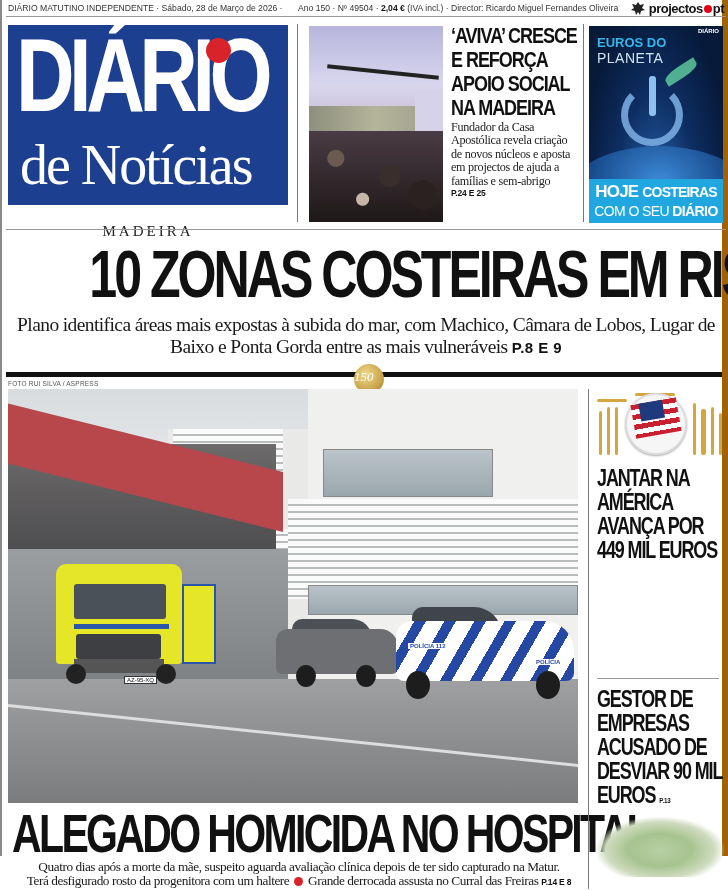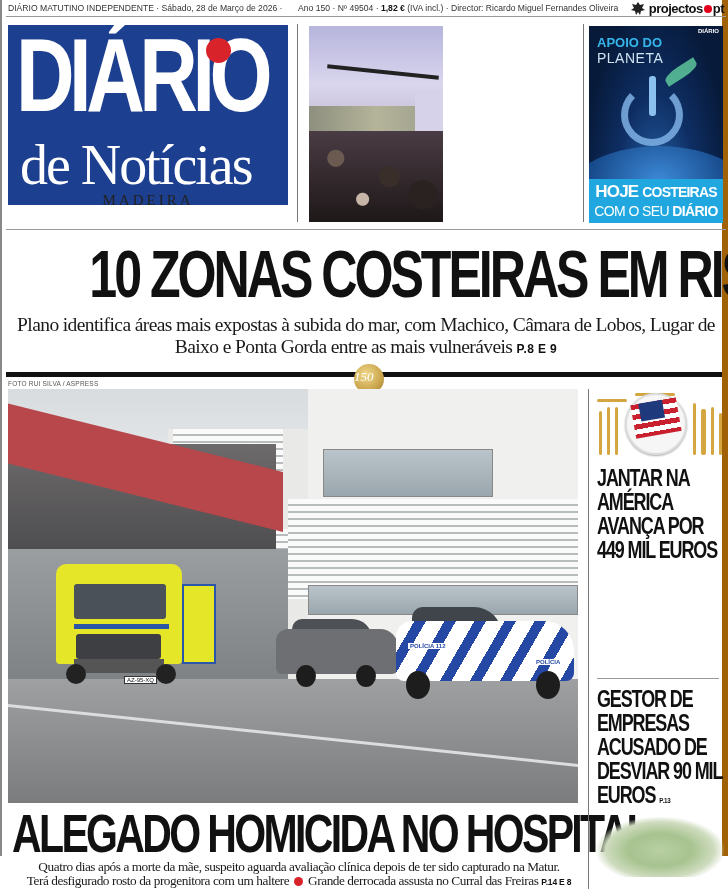--- a/index.html
+++ b/index.html
@@ -17,21 +17,21 @@
   .brand .crest { width: 14px; height: 13px; }
   .brand .site { font-family: "Liberation Sans", sans-serif; font-weight: bold; font-size: 13px; letter-spacing: -0.5px; color: #111; display: flex; align-items: center; }
   .brand .dot { width: 8px; height: 8px; border-radius: 50%; background: #e2001a; margin: 0 1px; display: inline-block; }
 
   
   .mast { position: absolute; left: 6px; top: 25px; width: 280px; height: 180px; background: #1d3f8f; overflow: hidden; }
   .mast .diario { position: absolute; left: 8px; top: -2px; font-family: "Liberation Sans", sans-serif; font-weight: bold;
     font-size: 104px; color: #fff; letter-spacing: -7px; transform: scaleX(0.78); transform-origin: left top; line-height: 1; }
   .mast .reddot { position: absolute; left: 198px; top: 13px; width: 25px; height: 25px; border-radius: 50%; background: #d8232a; }
   .mast .noticias { position: absolute; left: 12px; top: 112px; font-family: "Liberation Serif", serif; color: #fff; font-size: 56px; letter-spacing: -2px; line-height: 1; text-align: center; }
-  .madeira { position: absolute; left: 6px; top: 192px; width: 280px; text-align: center; font-family: "Liberation Serif", serif; font-size: 15px; letter-spacing: 3px; color: #222; }
+  .madeira { position: absolute; left: 6px; top: 223px; width: 280px; text-align: center; font-family: "Liberation Serif", serif; font-size: 15px; letter-spacing: 3px; color: #222; }
 
   .vrule { position: absolute; width: 1px; background: #777; }
 
   
   .aviva-photo { position: absolute; left: 307px; top: 26px; width: 134px; height: 196px; overflow: hidden;
     background: linear-gradient(180deg, #b7b5dc 0%, #d9d6ee 30%, #c9c3d9 45%, #5a4a66 60%, #2b2230 80%, #1e1a22 100%); }
   .aviva-photo .truss { position: absolute; left: 18px; top: 44px; width: 112px; height: 4px; background: #222; transform: rotate(6deg); }
   .aviva-photo .stage { position: absolute; left: 0; top: 80px; width: 134px; height: 30px; background: linear-gradient(90deg,#8e8f7e,#b4b49a,#9c9d8b); }
   .aviva-photo .screen { position: absolute; left: 106px; top: 68px; width: 28px; height: 38px; background: #d6d2ea; }
   .aviva-photo .crowd { position: absolute; left: 0; top: 105px; width: 134px; height: 91px;
@@ -60,21 +60,21 @@
   .supp .band .l1 .small { font-size: 14px; }
   .supp .band .l2 { font-size: 14px; font-weight: normal; letter-spacing: -0.6px; }
   .supp .band .l2 b { font-weight: bold; }
 
   .hrule { position: absolute; left: 4px; width: 720px; height: 1px; background: #999; }
 
   
   .main-hl { position: absolute; left: 0; top: 238px; width: 728px; text-align: center; font-family: "Liberation Sans", sans-serif; font-weight: bold;
     font-size: 66px; line-height: 72px; letter-spacing: -4px; color: #111; transform: scaleX(0.76); transform-origin: center top; white-space: nowrap; }
   .main-dek { position: absolute; left: 10px; top: 314px; width: 708px; text-align: center; font-family: "Liberation Serif", serif; font-size: 19.5px; line-height: 22px; color: #1a1a1a; letter-spacing: -0.6px; }
-  .main-dek .pg { font-size: 12px; letter-spacing: 0.4px; }
+  .main-dek .pg { font-size: 15px; letter-spacing: 0.4px; }
 
   .thickbar { position: absolute; left: 4px; top: 372px; width: 716px; height: 5px; background: #111; }
   .medal { position: absolute; left: 352px; top: 364px; width: 30px; height: 30px; border-radius: 50%; background: radial-gradient(circle at 40% 35%, #f1d98a, #c9a44b 60%, #9e7c2d); 
     color: #fff; font-family: "Liberation Serif", serif; font-style: italic; font-size: 13px; text-align: left; line-height: 26px; }
   .credit { position: absolute; left: 6px; top: 380px; font-size: 6.5px; color: #555; letter-spacing: 0.2px; }
 
   
   .photo { position: absolute; left: 6px; top: 389px; width: 570px; height: 414px; overflow: hidden; background: #cfd3d6; }
   .photo .sky { position: absolute; left: 0; top: 0; width: 570px; height: 80px; background: linear-gradient(#d8dcdf,#e6e8ea); }
   .photo .bldg-r { position: absolute; left: 300px; top: 0; width: 270px; height: 300px; background: #f0f0ef; }
@@ -132,21 +132,21 @@
 <body>
 
 <div class="page">
 
   <div class="topstrip">
     <div class="left">
       <span>DIÁRIO MATUTINO INDEPENDENTE</span> · <span>Sábado, 28 de Março de 2026</span> ·
     </div>
     <div class="mid">
       <span>Ano 150 · Nº 49504 ·</span>
-      <b>1,82 €</b>
+      <b>2,04 €</b>
       <span>(IVA incl.) · Director: Ricardo Miguel Fernandes Oliveira</span>
     </div>
     <div class="brand">
       <svg class="crest" viewBox="0 0 14 13">
         <path d="M7 0 L9 3 L13 2 L11 6 L14 8 L10 9 L9 13 L7 10 L5 13 L4 9 L0 8 L3 6 L1 2 L5 3 Z" fill="#222"></path>
       </svg>
       <span class="site">
         <span>projectos</span>
           <span class="dot"></span>
           <span>pt</span>
@@ -163,27 +163,32 @@
 
   <div class="vrule" style="left:295px;top:24px;height:198px;"></div>
   <div class="vrule" style="left:581px;top:24px;height:198px;"></div>
 
   <div class="aviva-photo">
     <div class="truss"></div>
     <div class="stage"></div>
     <div class="screen"></div>
     <div class="crowd"></div>
   </div>
+  <div class="aviva">
+    <div class="hl">‘AVIVA’ CRESCE E REFORÇA APOIO SOCIAL NA MADEIRA</div>
+    <div class="dek">Fundador da Casa Apostólica revela criação de novos núcleos e aposta em projectos de ajuda a famílias e sem-abrigo</div>
+    <div class="pg">P.24 E 25</div>
+  </div>
 
   <div class="supp">
     <div class="globe"></div>
     <div class="power"></div>
     <div class="bar"></div>
     <div class="leaf"></div>
-    <div class="hora">APOIO DO</div>
+    <div class="hora">EUROS DO</div>
     <div class="planeta">PLANETA</div>
     <div class="logo">DIÁRIO</div>
     <div class="band">
       <div class="l1"><span>HOJE</span> <span class="small">COSTEIRAS</span></div>
       <div class="l2"><span>COM O SEU</span> <b>DIÁRIO</b></div>
     </div>
   </div>
 
   <div class="hrule" style="top:229px;"></div>
 

